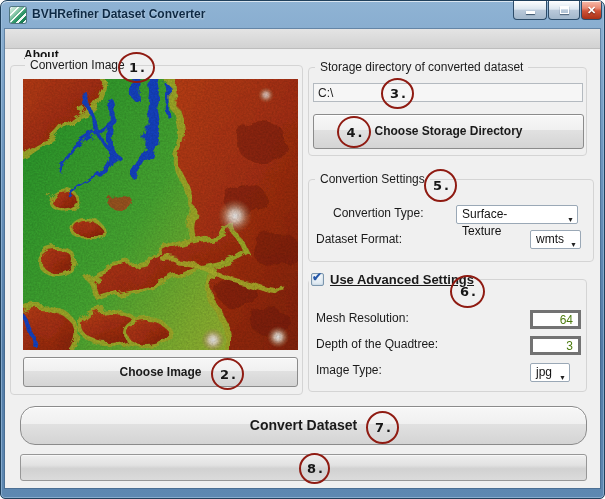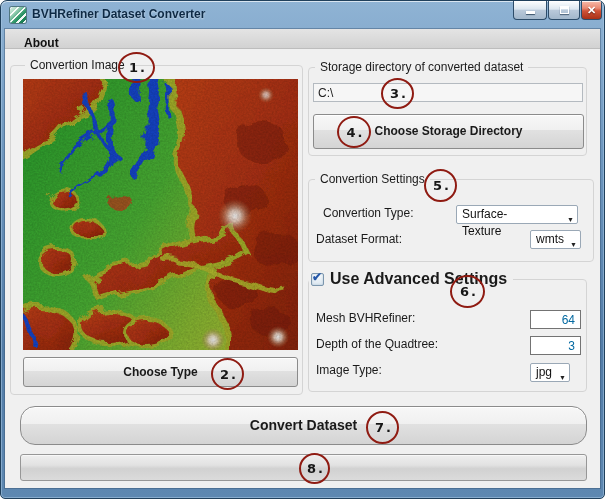--- a/index.html
+++ b/index.html
@@ -57,21 +57,21 @@
     position:absolute; left:4px; right:4px; top:28px; bottom:10px;
     background:#f0f0f0;
     box-shadow:0 0 0 1px rgba(55,85,115,.45);
   }
   .menubar {
     position:absolute; left:0; right:0; top:0; height:20px;
     background:linear-gradient(180deg,#e4e4e4,#d2d2d2);
     border-bottom:1px solid #bdbdbd;
   }
   .menu-item {
-    display:inline-block; margin-left:11px; padding:4px 8px;
+    display:inline-block; margin-left:11px; padding:16px 8px;
     line-height:20px; font-size:12px; font-weight:700; color:#111; cursor:default;
   }
 
   .groupbox { position:absolute; border:1px solid #d4d4d4; border-radius:4px; }
   .group-title {
     position:absolute; top:-9px; left:10px; background:#f0f0f0; padding:0 5px;
     font-size:12px; font-weight:400; color:#1a1a1a; line-height:17px; white-space:nowrap;
   }
 
   #group-image    { left:5px;   top:36px;  width:293px; height:330px; }
@@ -91,21 +91,21 @@
   .path-input {
     position:absolute; left:4px; top:15px; width:270px; height:19px;
     border:1px solid #b4bac0; background:#f6f6f6; font-family:"Liberation Sans",sans-serif;
     font-size:12px; color:#222; padding:0 4px;
   }
   #choose-dir-btn { left:4px; top:46px; width:271px; height:35px; line-height:33px; }
 
   #group-settings { left:303px; top:150px; width:286px; height:83px; }
   #group-settings .group-title { left:6px; }
   .form-label { position:absolute; font-size:12px; color:#1a1a1a; white-space:nowrap; }
-  #type-label   { left:14px; top:26px; }
+  #type-label   { left:24px; top:26px; }
   #format-label { left:7px; top:52px; }
 
   .combo {
     position:absolute; border:1px solid #9aa8b6; border-radius:2px; background:#ffffff;
     font-size:12px; color:#111; line-height:17px; padding:0 33px 0 5px; cursor:default;
   }
   .combo .arrow { position:absolute; right:3px; top:5px; font-size:7px; color:#222; }
   #type-combo   { left:147px; top:25px; width:122px; height:19px; }
   #format-combo { left:221px; top:50px; width:51px;  height:19px; }
 
@@ -113,28 +113,28 @@
   .adv-header {
     position:absolute; top:-10px; left:0; background:#f0f0f0; padding:0 6px 0 2px;
     display:flex; align-items:center; gap:6px; height:18px;
   }
   .checkbox {
     width:13px; height:13px; border:1px solid #7b96ad; border-radius:2px; position:relative;
     background:linear-gradient(180deg,#f5f9fc,#dde8f1);
     box-shadow: inset 0 0 2px rgba(120,150,180,.5);
   }
   .checkbox .check-icon { position:absolute; left:0px; top:-4px; font-size:12px; font-weight:700; color:#2456a8; }
-  .adv-title { font-size:16px; font-weight:700; color:#1a1a1a; white-space:nowrap; }
+  .adv-title { font-size:13px; font-weight:700; color:#1a1a1a; white-space:nowrap;text-decoration:underline; }
 
   #mesh-label    { left:7px; top:31px; }
   #depth-label   { left:7px; top:57px; }
   #imgtype-label { left:7px; top:83px; }
   .num-input {
-    position:absolute; border:1px solid #737373; background:#ffffff;
-    font-family:"Liberation Sans",sans-serif; font-size:12px; color:#0369a1;
+    position:absolute; border:3px solid #737373; background:#ffffff;
+    font-family:"Liberation Sans",sans-serif; font-size:12px; color:#4d7c0f;
     text-align:right; padding:0 5px;
   }
   #mesh-input  { left:221px; top:30px; width:51px; height:19px; }
   #depth-input { left:221px; top:56px; width:51px; height:19px; }
   #imgtype-combo { left:221px; top:83px; width:40px; height:19px; }
 
   #convert-btn { left:15px; top:377px; width:567px; height:39px; font-size:14px; line-height:37px; border-radius:15px; }
 
   #progress-bar {
     position:absolute; left:15px; top:425px; width:567px; height:27px;
@@ -256,21 +256,21 @@
         </g>
 
         <circle cx="212" cy="137" r="17" fill="url(#gPeak)"></circle>
         <circle cx="190" cy="261" r="12" fill="url(#gPeak)"></circle>
         <circle cx="255" cy="258" r="11" fill="url(#gPeak)"></circle>
         <circle cx="243" cy="16" r="8" fill="url(#gPeak)" opacity="0.8"></circle>
 
         <rect x="0" y="0" width="275" height="271" fill="#ffffff" filter="url(#fTex)" opacity="0.28"></rect>
       </svg>
 
-      <div class="button" id="choose-image-btn">Choose Type</div>
+      <div class="button" id="choose-image-btn">Choose Image</div>
     </div>
 
     <div class="groupbox" id="group-storage">
       <span class="group-title">Storage directory of converted dataset</span>
       <input class="path-input" type="text" value="C:\" style="">
       <div class="button" id="choose-dir-btn">Choose Storage Directory</div>
     </div>
 
     <div class="groupbox" id="group-settings">
       <span class="group-title">Convertion Settings</span>
@@ -286,21 +286,21 @@
       </div>
     </div>
 
     <div class="groupbox" id="group-advanced">
       <div class="adv-header">
         <span class="checkbox">
           <span class="check-icon">✔</span>
         </span>
         <span class="adv-title">Use Advanced Settings</span>
       </div>
-      <span class="form-label" id="mesh-label">Mesh BVHRefiner:</span>
+      <span class="form-label" id="mesh-label">Mesh Resolution:</span>
       <input class="num-input" id="mesh-input" type="text" value="64" style="">
       <span class="form-label" id="depth-label">Depth of the Quadtree:</span>
       <input class="num-input" id="depth-input" type="text" value="3" style="">
       <span class="form-label" id="imgtype-label">Image Type:</span>
       <div class="combo" id="imgtype-combo">
         <span>jpg</span>
         <span class="arrow">▼</span>
       </div>
     </div>
 

